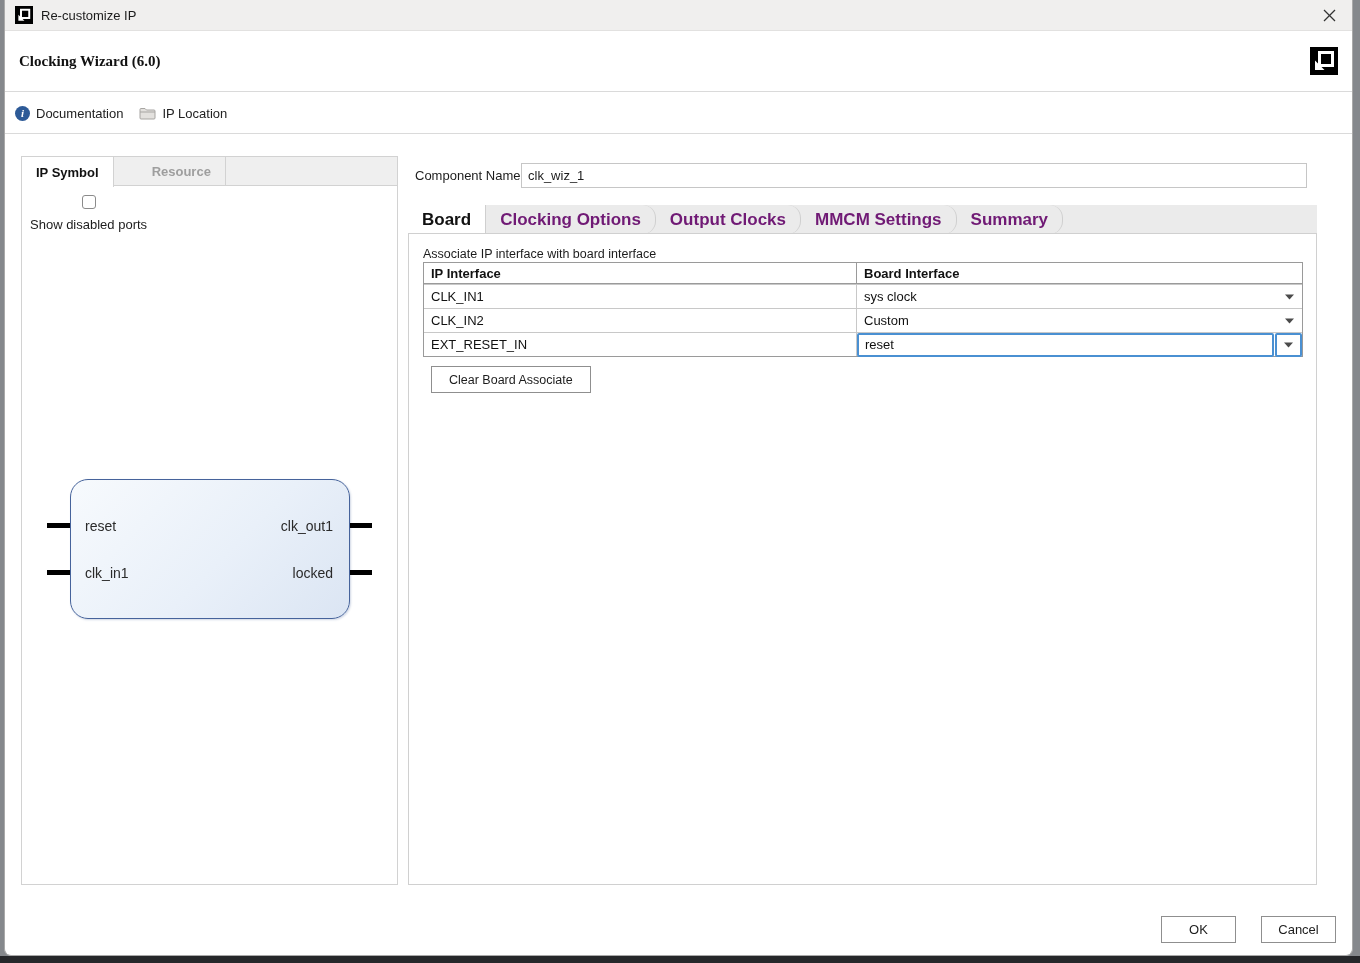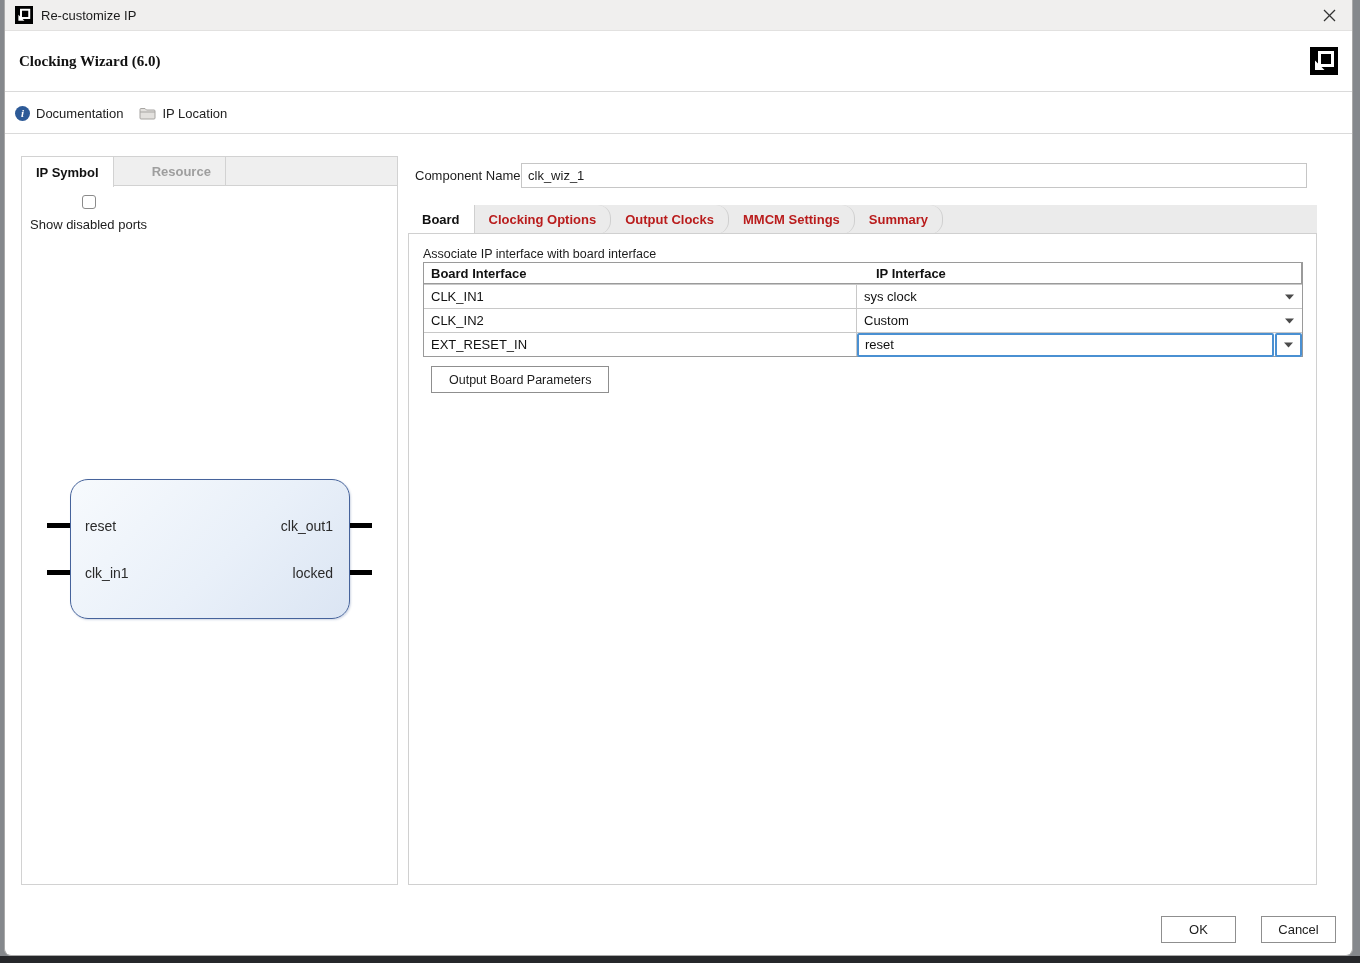--- a/index.html
+++ b/index.html
@@ -104,25 +104,25 @@
     position:absolute; left:113px; top:7px; width:786px; height:25px;
     border:1px solid #c6c6c6; background:#fff; font-size:13px; color:#1c1c1c;
     padding:0 6px; font-family:"Liberation Sans",sans-serif; outline:none;
   }
   .rp-tabstrip {
     position:absolute; left:0; top:49px; right:0; height:29px;
     background:#ebebeb; border-bottom:1px solid #d0d0d0; display:flex;
   }
   .rp-tab {
     height:29px; display:flex; align-items:center; padding:0 14px;
-    font-size:13px; font-weight:bold; border-right:1px solid #cfcfcf; cursor:default;
+    font-size:17px; font-weight:bold; border-right:1px solid #cfcfcf; cursor:default;
     font-stretch:condensed;
   }
   .rp-tab.active { background:#ffffff; color:#111; border-right:1px solid #cfcfcf; }
-  .rp-tab.inactive { color:#b91c1c;border-radius:13px; }
+  .rp-tab.inactive { color:#701a75;border-radius:13px; }
   .rp-content {
     position:absolute; left:0; top:77px; right:0; bottom:0;
     background:#ffffff; border:1px solid #d0d0d0;
   }
   .board-caption { position:absolute; left:14px; top:13px; font-size:12.5px; color:#1c1c1c; }
 
   
   .assoc-table {
     position:absolute; left:14px; top:28px; width:880px;
     border:1px solid #9a9a9a; background:#fff;
@@ -250,22 +250,22 @@
       <div class="rp-tab inactive">
         <span>Summary</span>
       </div>
     </div>
 
     <div class="rp-content">
       <div class="board-caption">Associate IP interface with board interface</div>
 
       <div class="assoc-table">
         <div class="t-header">
+          <div class="cell col-ip">IP Interface</div>
           <div class="cell col-board">Board Interface</div>
-          <div class="cell col-ip">IP Interface</div>
         </div>
 
         <div class="t-row">
           <div class="cell col-ip">CLK_IN1</div>
           <div class="cell col-board combo-cell">
             <span>sys clock</span>
             <svg class="combo-arrow" width="9" height="6" viewBox="0 0 9 6">
               <polygon points="0,0.5 9,0.5 4.5,5.5" fill="#4b4b4b"></polygon>
             </svg>
           </div>
@@ -287,21 +287,21 @@
             <div class="combo-value">reset</div>
             <div class="combo-btn">
               <svg width="9" height="6" viewBox="0 0 9 6">
                 <polygon points="0,0.5 9,0.5 4.5,5.5" fill="#4b4b4b"></polygon>
               </svg>
             </div>
           </div>
         </div>
       </div>
 
-      <button class="clear-btn">Output Board Parameters</button>
+      <button class="clear-btn">Clear Board Associate</button>
     </div>
   </div>
 
   <button class="footer-btn ok-btn">OK</button>
   <button class="footer-btn cancel-btn">Cancel</button>
 
 </div>
 
 <div class="bottom-strip"></div>
 

